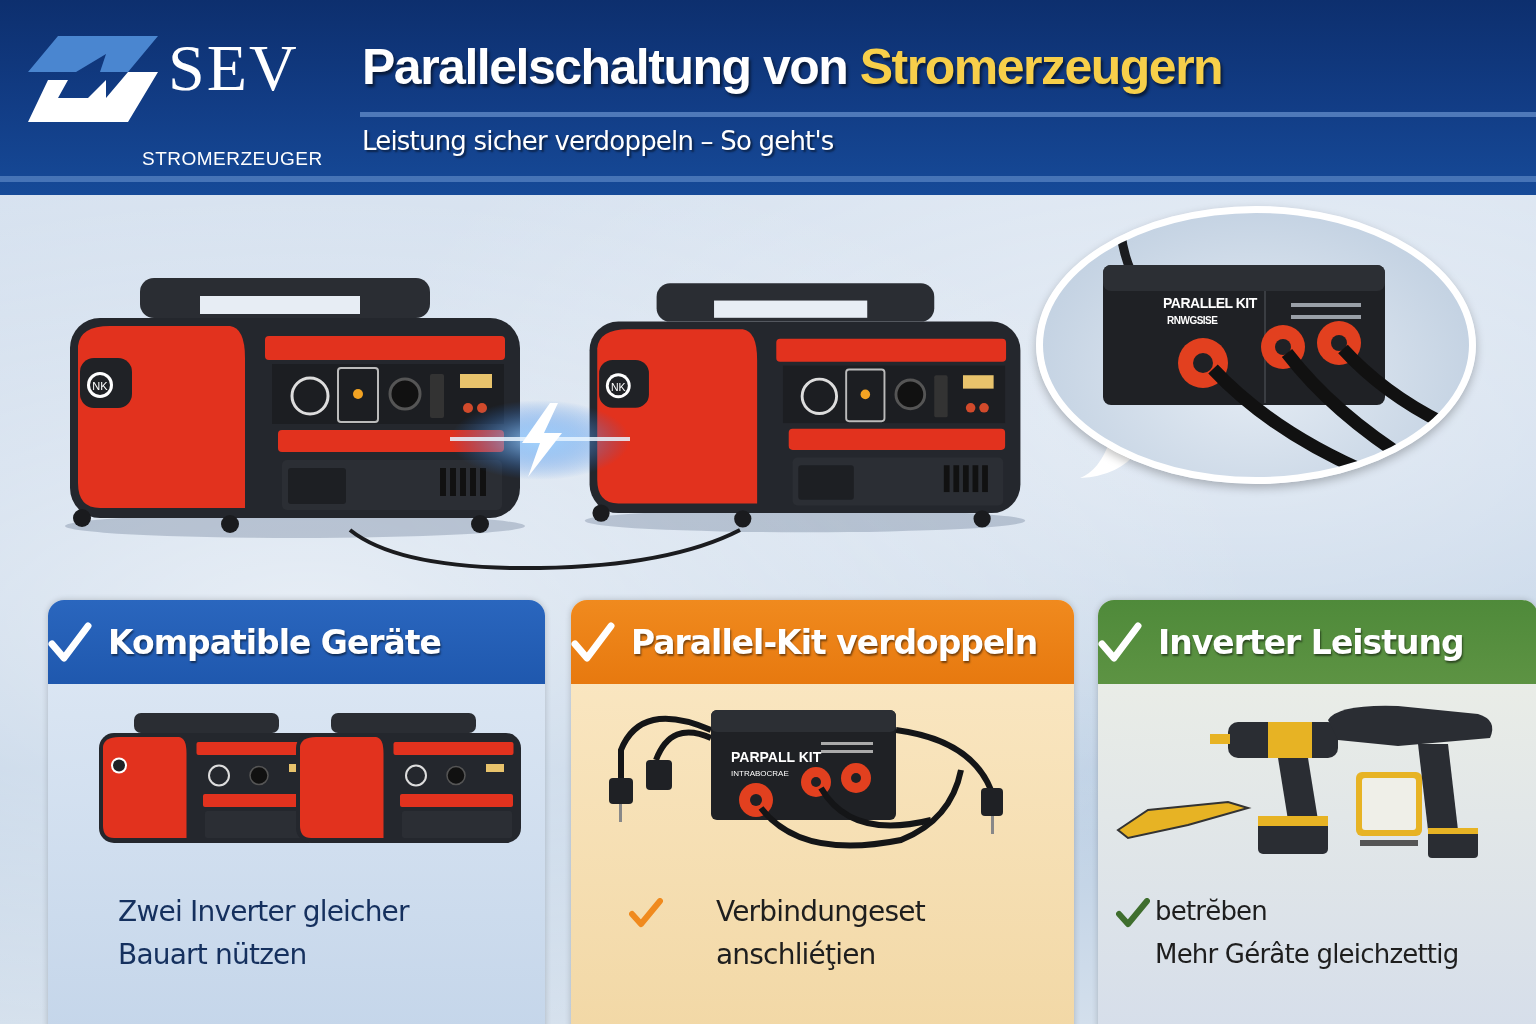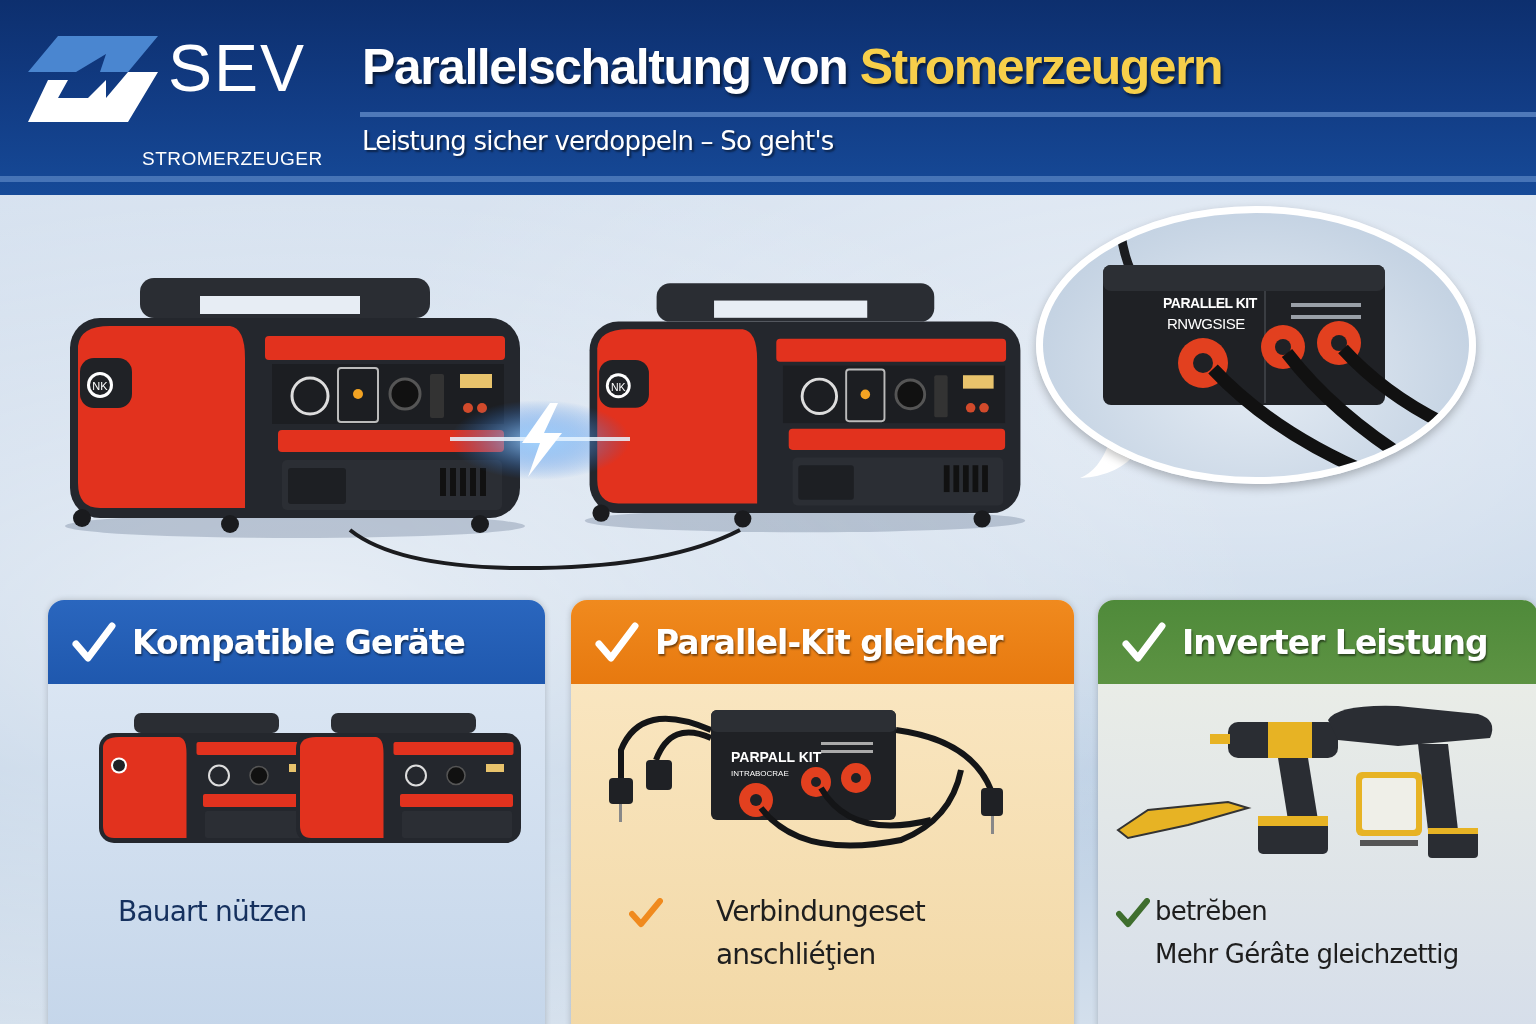--- a/index.html
+++ b/index.html
@@ -15,21 +15,21 @@
   
   .header {
     position: absolute; left: 0; top: 0; width: 1536px; height: 195px;
     background: linear-gradient(180deg, #0d2f6e 0%, #123d86 55%, #164a98 100%);
   }
   .header .stripe1 { position:absolute; left:360px; top:112px; width:1176px; height:5px; background: rgba(130,170,225,0.55); }
   .header .stripe2 { position:absolute; left:0; top:176px; width:1536px; height:6px; background: rgba(130,170,225,0.45); }
   .logo { position:absolute; left:28px; top:36px; width:310px; height:90px; }
   .logo-mark { position:absolute; left:0; top:0; width:135px; height:86px; }
   .logo-sev {
-    position:absolute; left:140px; top:-6px; font-family:Liberation Sans, sans-serif;
+    position:absolute; left:140px; top:-6px; font-family:Liberation Serif, serif;
     font-size:66px; color:#ffffff; letter-spacing:2px; font-weight:400;
   }
   .logo-sub {
     position:absolute; left:114px; top:64px; font-family:"Liberation Sans", sans-serif;
     font-size:19px; color:#ffffff; letter-spacing:0.5px;margin-top:48px;
   }
   .title {
     position:absolute; left:362px; top:38px; font-family:Liberation Sans, sans-serif;
     font-size:50px; font-weight:bold; color:#ffffff; letter-spacing:-1.5px;
     text-shadow: 2px 3px 3px rgba(0,0,0,0.55);
@@ -58,21 +58,21 @@
 
   
   .card {
     position:absolute; top:600px; height:430px; border-radius:16px 16px 0 0;
     overflow:hidden; box-shadow: 0 0 6px rgba(0,0,0,0.2);
   }
   .card-1 { left:48px; width:497px; background: linear-gradient(180deg,#dfe9f5,#c5d6ea); }
   .card-2 { left:571px; width:503px; background: linear-gradient(180deg,#fbe9c6,#f2d8a6); }
   .card-3 { left:1098px; width:440px; background: linear-gradient(180deg,#eef0e6,#d6deea); }
   .card-head {
-    height:84px; display:flex; align-items:center; padding-left:24px;
+    height:84px; display:flex; align-items:center; 
   }
   .card-1 .card-head { background: linear-gradient(180deg,#2a66be,#1f58ae); }
   .card-2 .card-head { background: linear-gradient(180deg,#f08a1e,#e7790f); }
   .card-3 .card-head { background: linear-gradient(180deg,#4f8a3a,#5d9343); }
   .card-check { width:44px; height:44px; margin-right:16px; flex:none; }
   .card-title {
     font-family:"DejaVu Sans", sans-serif; font-weight:bold; font-size:33px;
     color:#ffffff; letter-spacing:-1px; white-space:nowrap;
     text-shadow: 1px 2px 2px rgba(0,0,0,0.5);
   }
@@ -210,21 +210,21 @@
       <circle cx="160" cy="150" r="10" fill="#1f2125"></circle>
     <circle cx="240" cy="134" r="22" fill="#e2401f"></circle>
       <circle cx="240" cy="134" r="8" fill="#1f2125"></circle>
     <circle cx="296" cy="130" r="22" fill="#e2401f"></circle>
       <circle cx="296" cy="130" r="8" fill="#1f2125"></circle>
     <path d="M170 156 Q230 220 330 262" stroke="#111" stroke-width="13" fill="none"></path>
     <path d="M244 140 Q290 200 370 250" stroke="#111" stroke-width="13" fill="none"></path>
     <path d="M300 136 Q340 180 400 210" stroke="#111" stroke-width="13" fill="none"></path>
   </svg>
   <div class="kit-label" style="left:120px;top:82px;font-size:14px;">PARALLEL KIT</div>
-  <div class="kit-label" style="left:124px;top:102px;font-size:15px;font-weight:normal;">RNWGSISE</div>
+  <div class="kit-label" style="left:124px;top:102px;font-size:10px;font-weight:bold;">RNWGSISE</div>
 </div>
 
 <div class="card card-1">
   <div class="card-head">
     <svg class="card-check" viewBox="0 0 44 44">
       <path d="M4 24 L16 38 L40 6" stroke="#ffffff" stroke-width="7" fill="none" stroke-linecap="round" stroke-linejoin="round"></path>
     </svg>
     <div class="card-title">Kompatible Geräte</div>
   </div>
   <svg class="card-illus" viewBox="0 0 497 190">
@@ -247,30 +247,31 @@
       <path d="M18 78 Q20 58 50 58 L170 58 Q185 60 185 90 L185 260 L40 260 Q18 260 18 235 Z" fill="#e2321e"></path>
       <rect x="205" y="68" width="240" height="26" rx="4" fill="#e2321e"></rect>
       <circle cx="250" cy="135" r="20" fill="none" stroke="#ddd" stroke-width="4"></circle>
       <circle cx="330" cy="135" r="18" fill="#111" stroke="#555" stroke-width="3"></circle>
       <rect x="390" y="112" width="36" height="16" fill="#e8c36c"></rect>
       <rect x="218" y="172" width="226" height="26" rx="4" fill="#e2321e"></rect>
       <rect x="222" y="206" width="220" height="54" rx="5" fill="#2b2e34"></rect>
     </g>
   </svg>
   <div class="card-text">
+    <div>Zwei Inverter gleicher</div>
     <div>Bauart nützen</div>
   </div>
 </div>
 
 <div class="card card-2">
   <div class="card-head">
     <svg class="card-check" viewBox="0 0 44 44">
       <path d="M4 24 L16 38 L40 6" stroke="#ffffff" stroke-width="7" fill="none" stroke-linecap="round" stroke-linejoin="round"></path>
     </svg>
-    <div class="card-title">Parallel-Kit gleicher</div>
+    <div class="card-title">Parallel-Kit verdoppeln</div>
   </div>
   <svg class="card-illus" viewBox="0 0 503 190">
     <path d="M140 40 Q70 10 50 60 L50 90" stroke="#141517" stroke-width="6" fill="none"></path>
     <path d="M140 48 Q100 30 85 70" stroke="#141517" stroke-width="6" fill="none"></path>
     <rect x="38" y="88" width="24" height="26" rx="4" fill="#1f2125"></rect>
       <rect x="48" y="114" width="3" height="18" fill="#888"></rect>
     <rect x="75" y="70" width="26" height="30" rx="4" fill="#1f2125"></rect>
     <rect x="140" y="20" width="185" height="110" rx="6" fill="#1f2125"></rect>
     <rect x="140" y="20" width="185" height="22" rx="6" fill="#2c2f34"></rect>
     <rect x="250" y="52" width="52" height="3" fill="#aaa"></rect>

